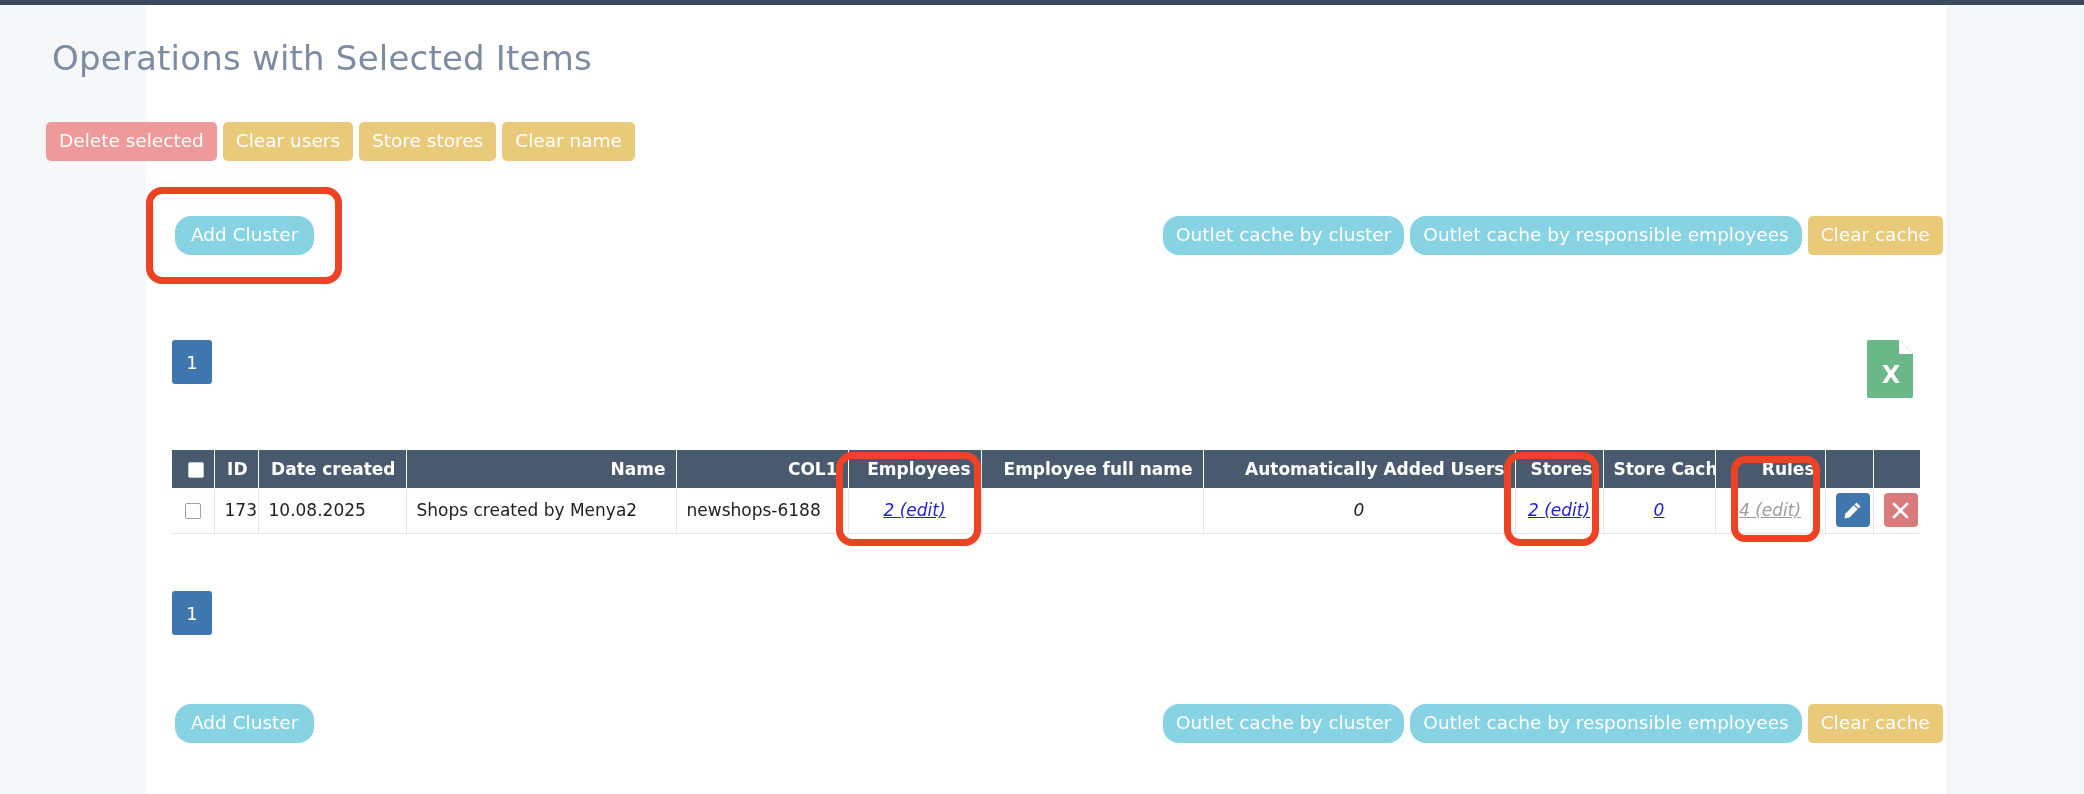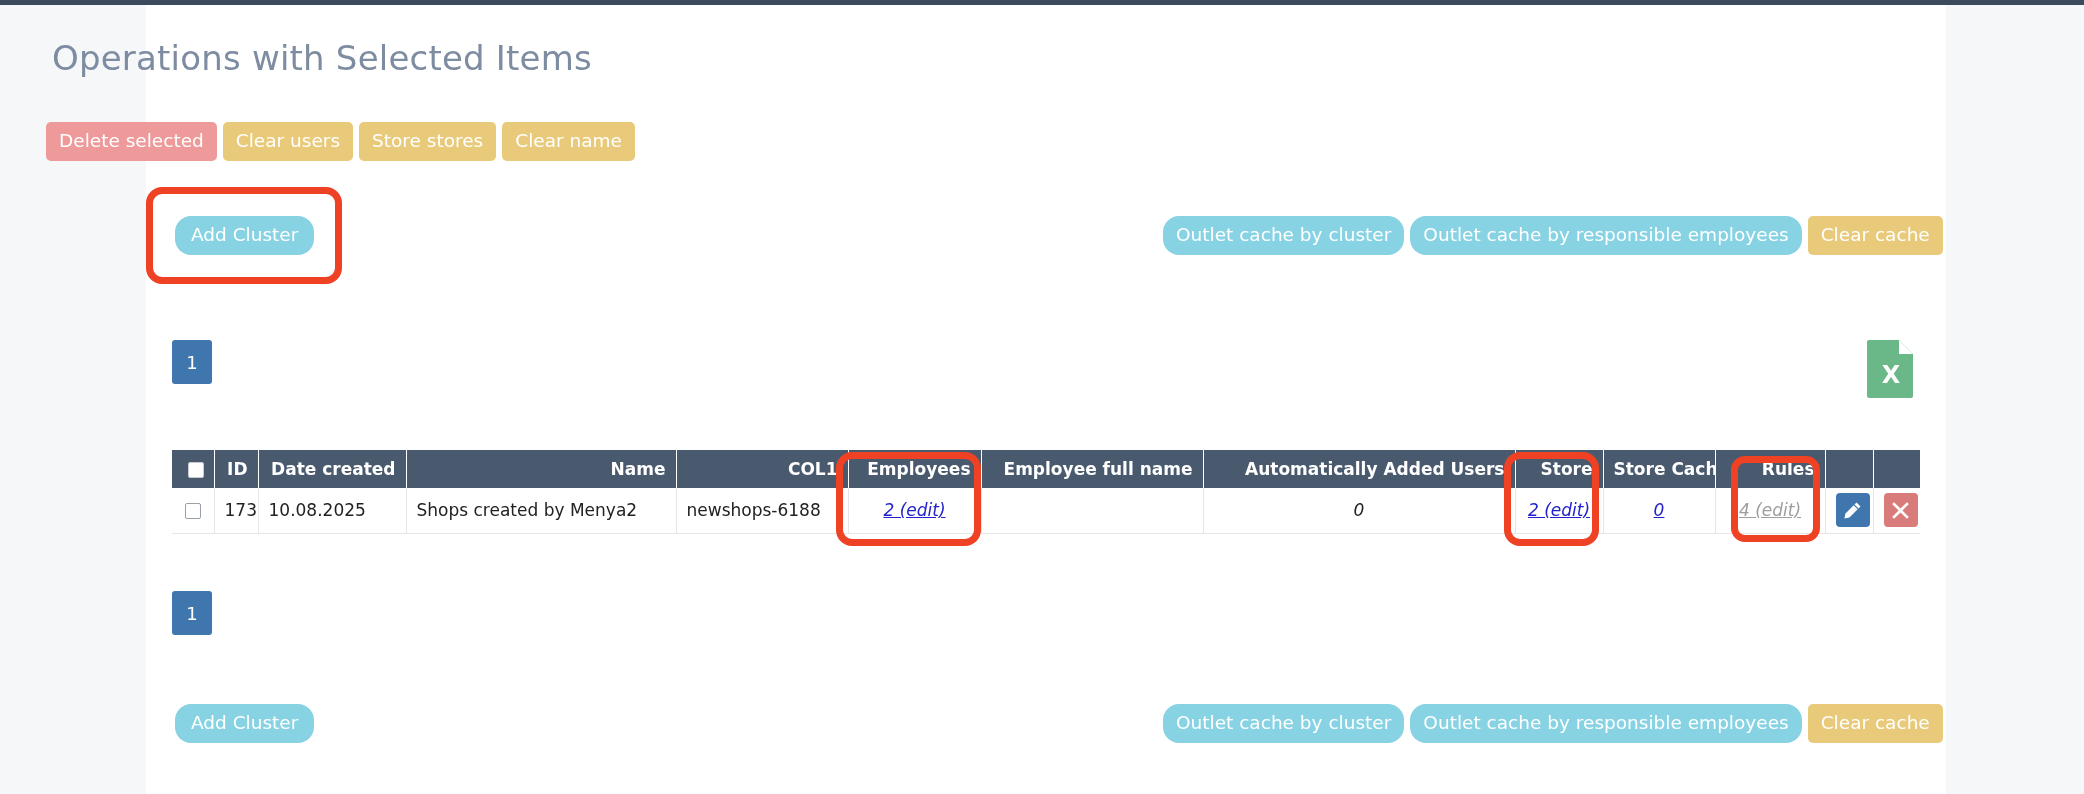--- a/index.html
+++ b/index.html
@@ -208,21 +208,21 @@
           <th>
             <span class="hdr-check"></span>
           </th>
           <th>ID</th>
           <th>Date created</th>
           <th>Name</th>
           <th>COL1</th>
           <th>Employees</th>
           <th>Employee full name</th>
           <th>Automatically Added Users</th>
-          <th>Store</th>
+          <th>Stores</th>
           <th>Store Cache</th>
           <th>Rules</th>
           <th></th>
           <th></th>
         </tr>
       </thead>
       <tbody>
         <tr>
           <td class="c-center">
             <span class="row-check"></span>

